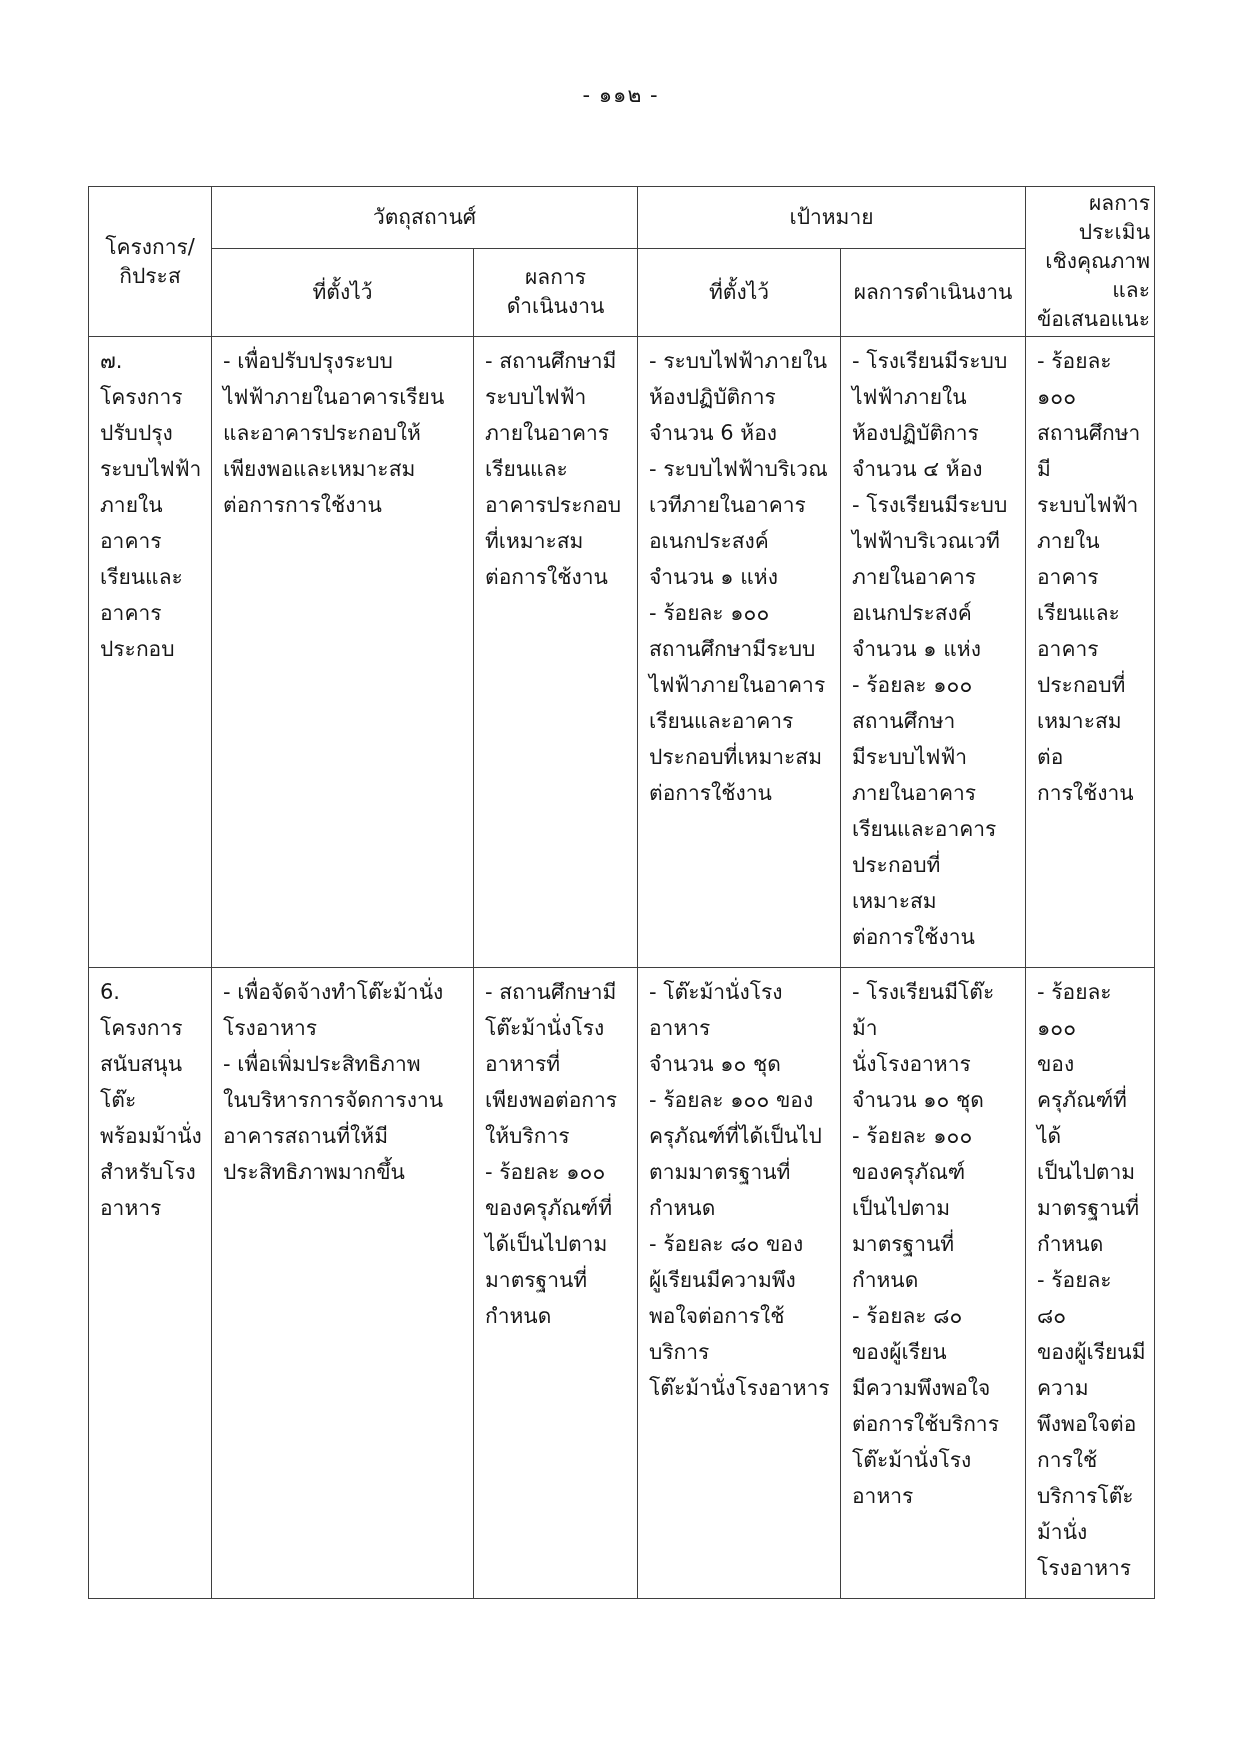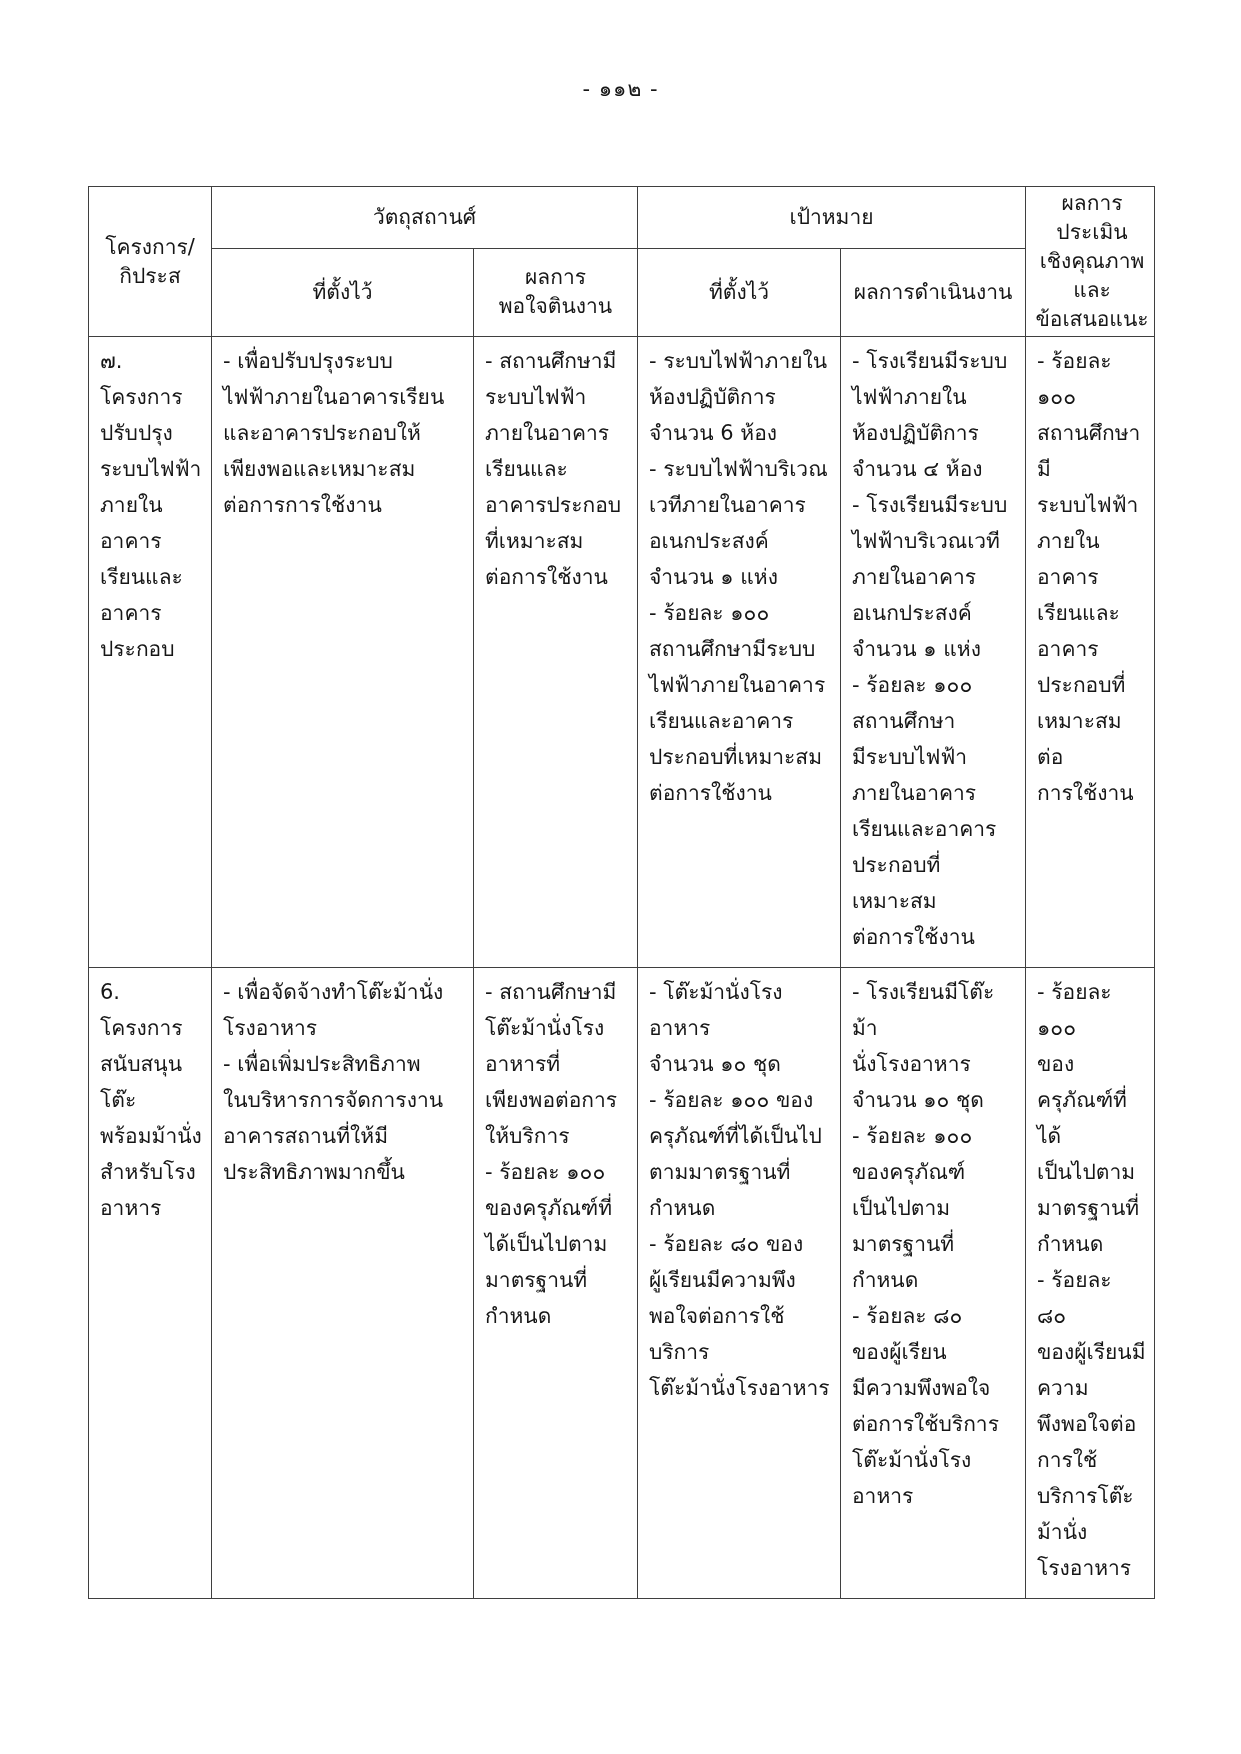--- a/index.html
+++ b/index.html
@@ -5,21 +5,21 @@
   * { margin: 0; padding: 0; box-sizing: border-box; }
   html, body { background: #ffffff; }
   body {
     width: 1241px; height: 1754px;
     position: relative;
     font-family: "DejaVu Sans", sans-serif;
     color: #161616;
   }
   .page-number {
     position: absolute;
-    top: 72px; left: 0; width: 100%;
+    top: 78px; left: 0; width: 100%;
     text-align: center;
     font-size: 21px;
     letter-spacing: 1px;
   }
   table.eval-table {
     position: absolute;
     left: 88px; top: 186px;
     width: 1066px;
     border-collapse: collapse;
     table-layout: fixed;
@@ -32,21 +32,21 @@
     font-size: 21px;
     line-height: 29px;
     text-align: center;
     vertical-align: middle;
     white-space: pre-line;
     padding: 2px 4px;
   }
   .eval-table tr.hdr-top th { height: 44px; }
   .eval-table tr.hdr-sub th { height: 62px; }
   .eval-table th.hdr-left {
-    text-align: center;
+    text-align: right;
     padding-left: 8px;
     padding-right: 4px;
   }
   .eval-table td.cell {
     font-size: 21px;
     line-height: 36px;
     vertical-align: top;
     text-align: left;
     white-space: pre-line;
     padding: 6px 8px 12px 11px;
@@ -73,21 +73,21 @@
 กิประส</th>
       <th colspan="2">วัตถุสถานศ์</th>
       <th colspan="2">เป้าหมาย</th>
       <th rowspan="2" class="hdr-left">ผลการประเมิน
 เชิงคุณภาพและ
 ข้อเสนอแนะ</th>
     </tr>
     <tr class="hdr-sub">
       <th>ที่ตั้งไว้</th>
       <th>ผลการ
-พอใจตินงาน</th>
+ดำเนินงาน</th>
       <th>ที่ตั้งไว้</th>
       <th>ผลการดำเนินงาน</th>
     </tr>
   </thead>
   <tbody>
     <tr>
       <td class="cell">๗. โครงการ
 ปรับปรุง
 ระบบไฟฟ้า
 ภายในอาคาร

